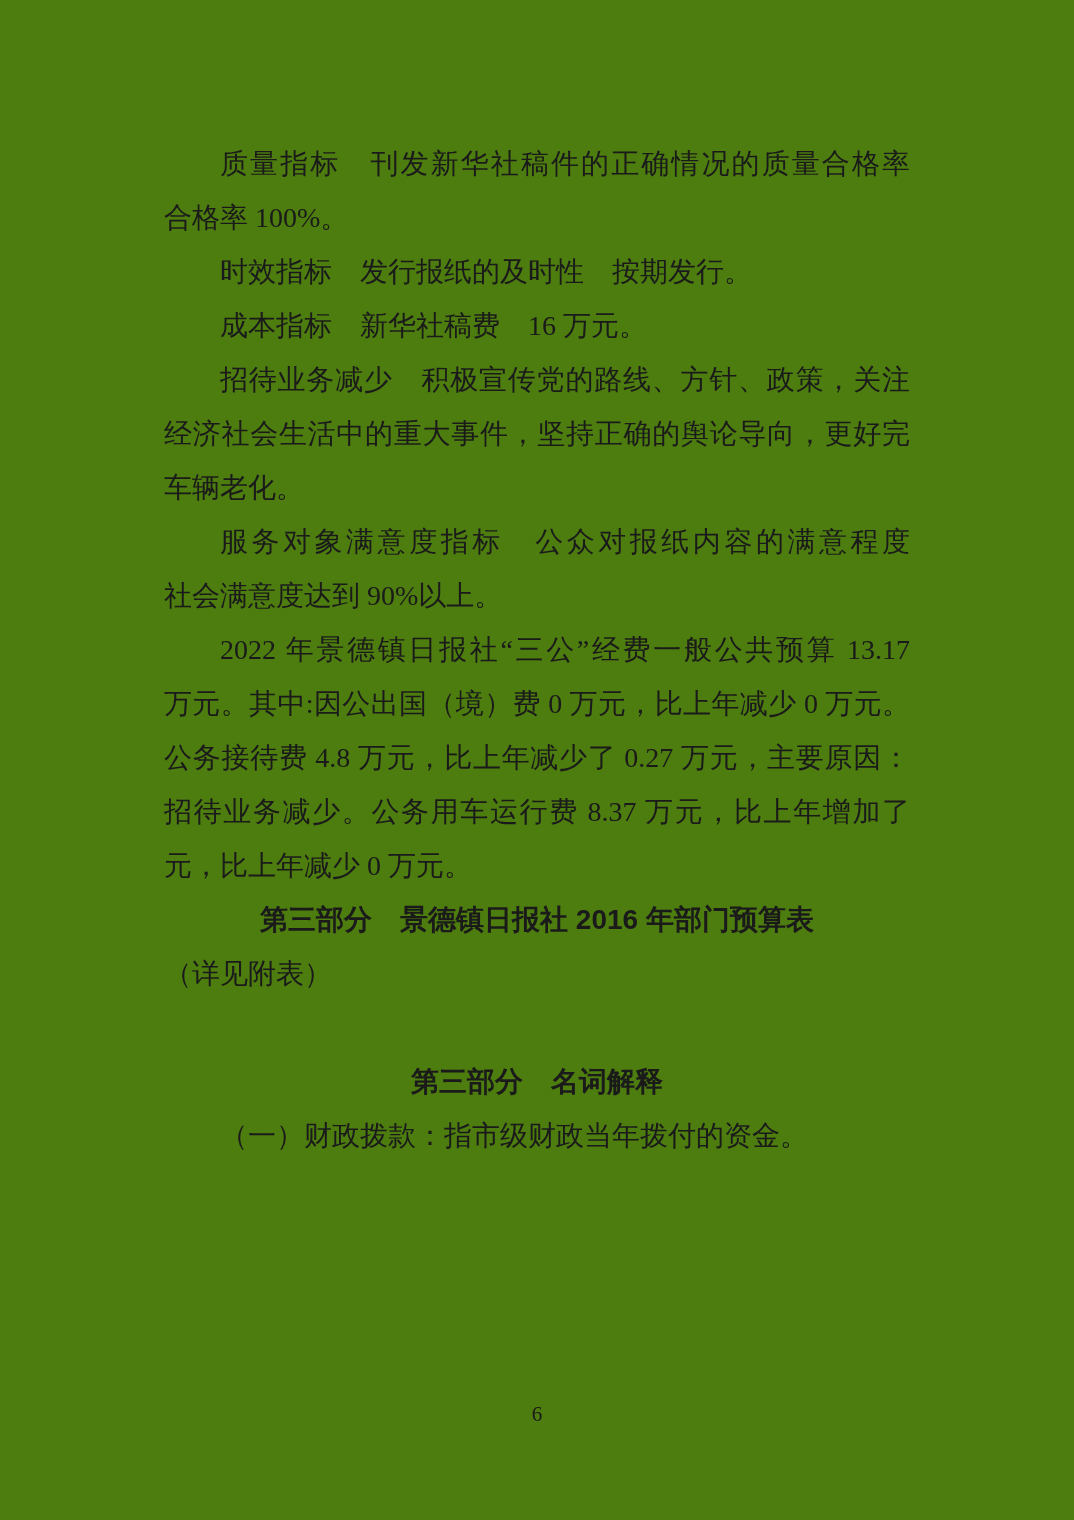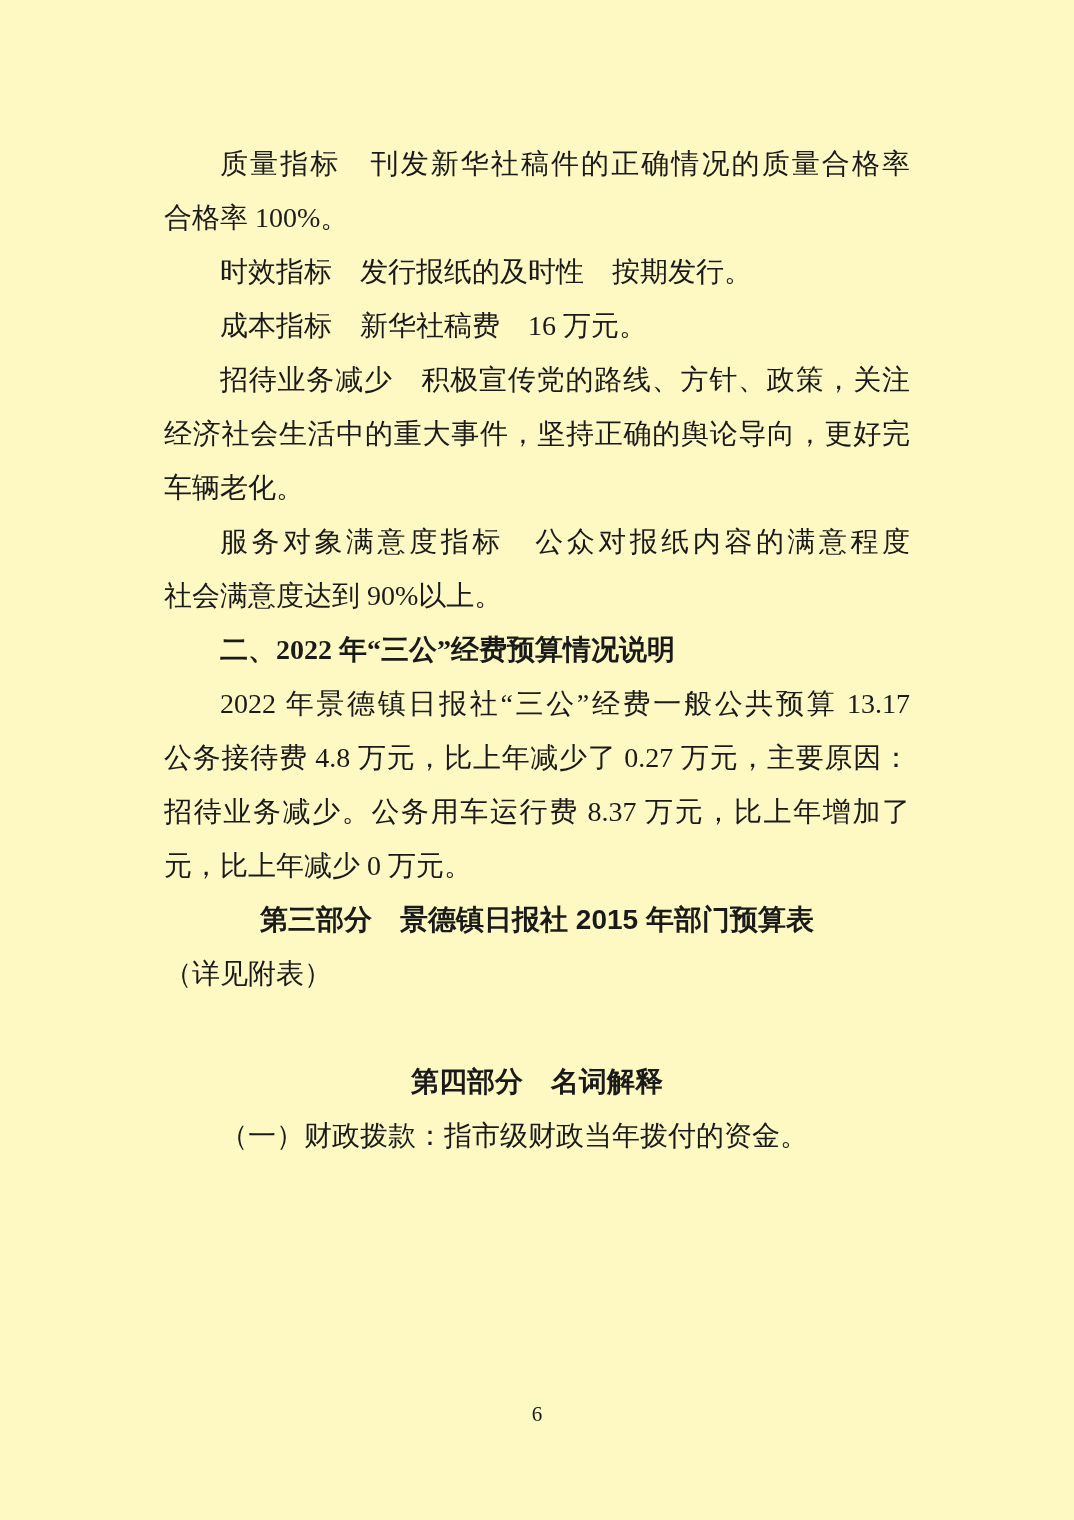--- a/index.html
+++ b/index.html
@@ -4,21 +4,21 @@
 <style>
   html, body {
     margin: 0;
     padding: 0;
     background: #ffffff;
   }
   .page {
     position: relative;
     width: 1074px;
     height: 1520px;
-    background: #fef9c3;
+    background: #4d7c0f;
     color: #1a1a1a;
     font-family: "Liberation Serif", "DejaVu Serif", serif;
     overflow: hidden;
   }
   .content {
     position: absolute;
     left: 164px;
     top: 137px;
     width: 746px;
   }
@@ -69,25 +69,25 @@
   <main class="content">
       <div class="line body indent fill">质量指标　刊发新华社稿件的正确情况的质量合格率</div>
       <div class="line body">合格率 100%。</div>
       <div class="line body indent">时效指标　发行报纸的及时性　按期发行。</div>
       <div class="line body indent">成本指标　新华社稿费　16 万元。</div>
       <div class="line body indent fill">招待业务减少　积极宣传党的路线、方针、政策，关注</div>
       <div class="line body fill">经济社会生活中的重大事件，坚持正确的舆论导向，更好完</div>
       <div class="line body">车辆老化。</div>
       <div class="line body indent fill">服务对象满意度指标　公众对报纸内容的满意程度</div>
       <div class="line body">社会满意度达到 90%以上。</div>
-      <div class="line heading-serif indent">二、2022 年“三公”经费预算情况说明</div>
       <div class="line body indent fill">2022 年景德镇日报社“三公”经费一般公共预算 13.17</div>
+      <div class="line body fill">万元。其中:因公出国（境）费 0 万元，比上年减少 0 万元。</div>
       <div class="line body fill">公务接待费 4.8 万元，比上年减少了 0.27 万元，主要原因：</div>
       <div class="line body fill">招待业务减少。公务用车运行费 8.37 万元，比上年增加了</div>
       <div class="line body">元，比上年减少 0 万元。</div>
-      <div class="line heading-sans-center">第三部分　景德镇日报社 2015 年部门预算表</div>
+      <div class="line heading-sans-center">第三部分　景德镇日报社 2016 年部门预算表</div>
       <div class="line body">（详见附表）</div>
       <div class="line blank"></div>
-      <div class="line heading-sans-center">第四部分　名词解释</div>
+      <div class="line heading-sans-center">第三部分　名词解释</div>
       <div class="line body indent">（一）财政拨款：指市级财政当年拨付的资金。</div>
     </main>
   <div class="footer">6</div>
 </div>
 
 </body></html>

